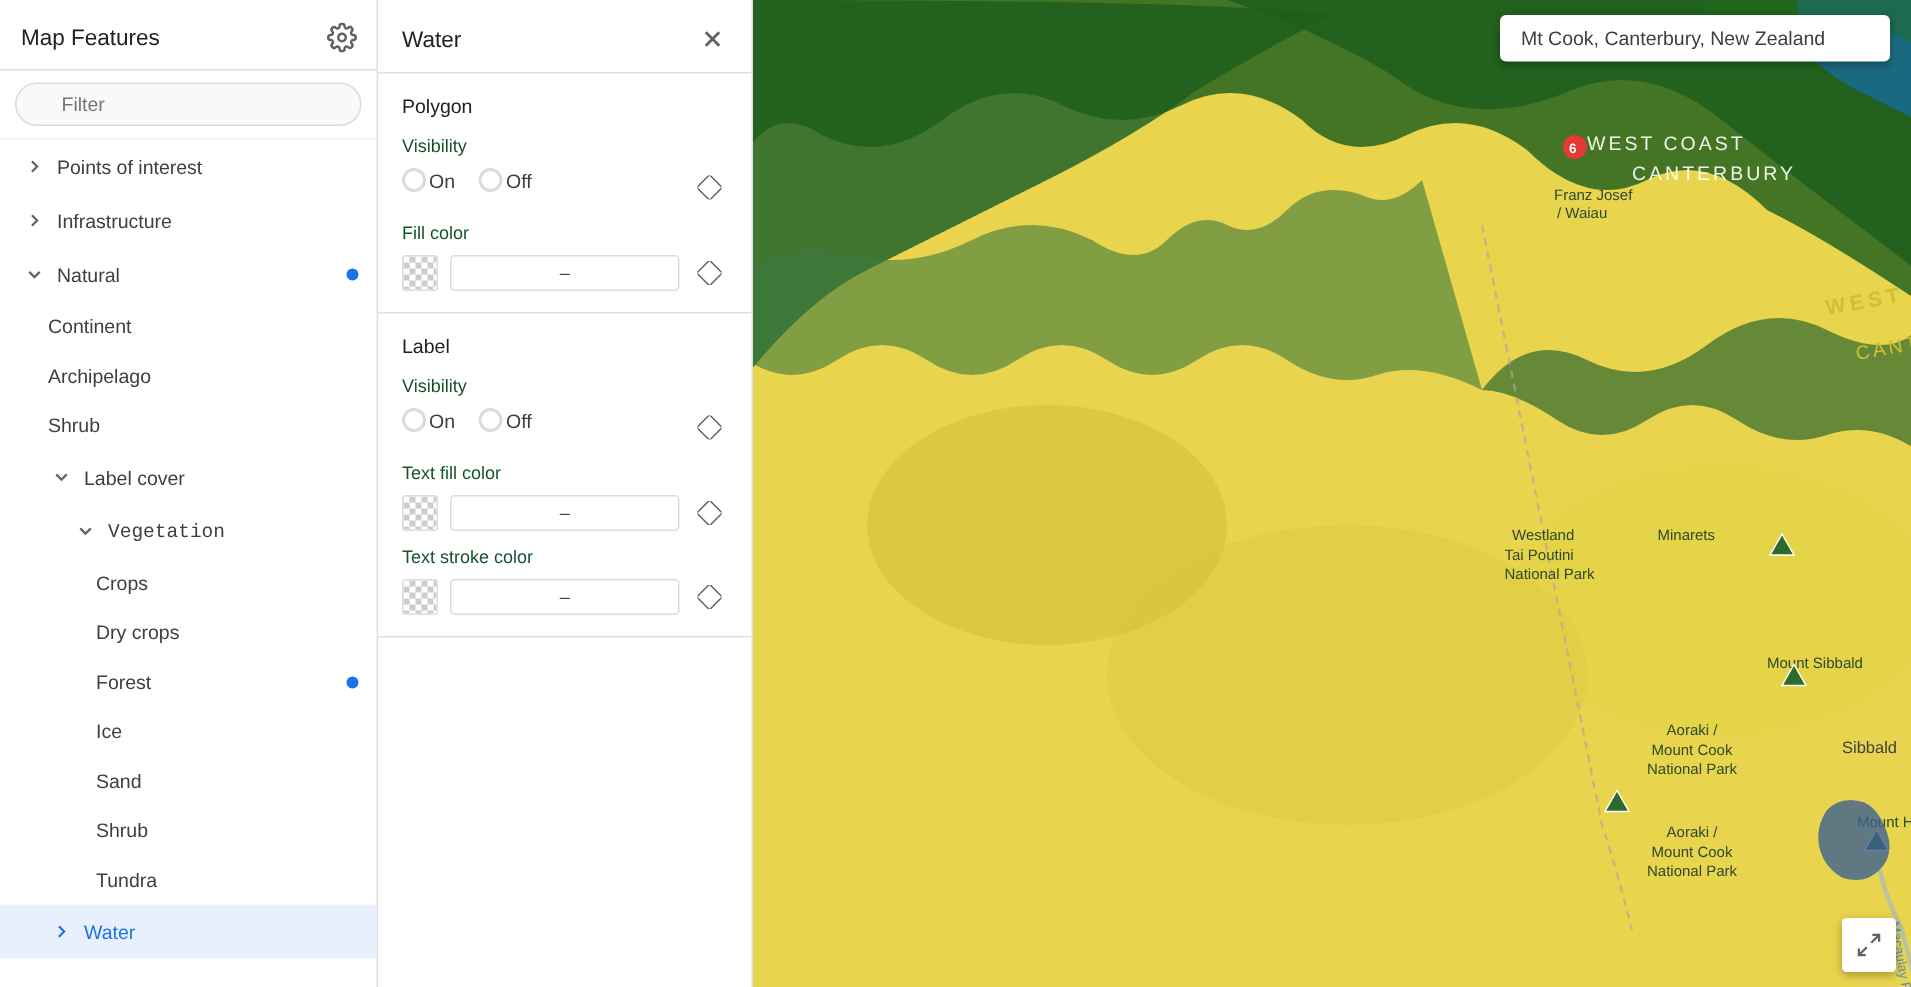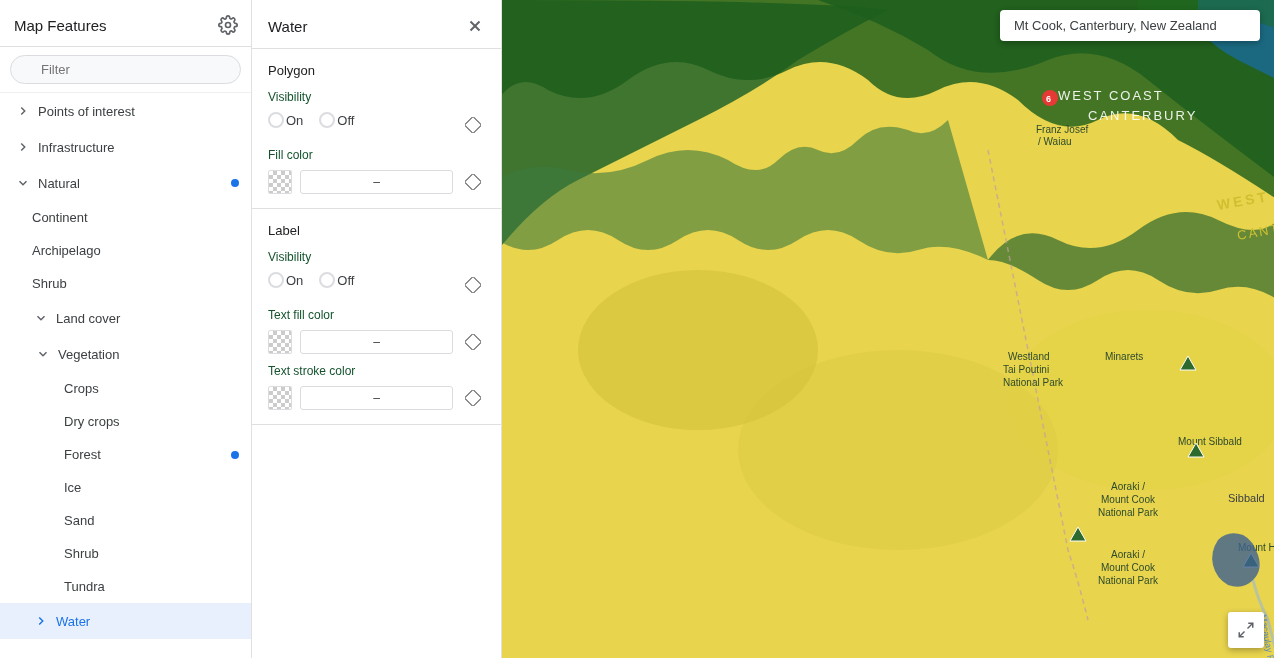--- a/index.html
+++ b/index.html
@@ -74,21 +74,21 @@
     }
     .nav-item .chevron {
       width: 18px;
       height: 18px;
       margin-right: 6px;
       color: #5f6368;
       flex-shrink: 0;
       display: flex; align-items: center; justify-content: center;
     }
     .nav-item.indent1 { padding-left: 32px; }
-    .nav-item.indent2 { padding-left: 34px; }
+    .nav-item.indent2 { padding-left: 48px; font-family: Liberation Mono, monospace; }
     .nav-item.indent3 { padding-left: 64px; }
     .nav-item .dot {
       width: 8px; height: 8px;
       border-radius: 50%;
       background: #1a73e8;
       position: absolute;
       right: 12px;
     }
     .nav-item.active-item { background: #e8f0fe; color: #1a73e8; }
 
@@ -295,21 +295,21 @@
     <div class="nav-item indent1">
       <span>Shrub</span>
     </div>
 
     <div class="nav-item indent1">
       <div class="chevron">
         <svg width="14" height="14" viewBox="0 0 24 24" fill="none" stroke="#5f6368" stroke-width="2.5">
             <polyline points="6 9 12 15 18 9"></polyline>
           </svg>
       </div>
-      <span>Land cover</span>
+      <span>Label cover</span>
     </div>
 
     <div class="nav-item indent2">
       <div class="chevron">
         <svg width="14" height="14" viewBox="0 0 24 24" fill="none" stroke="#5f6368" stroke-width="2.5">
             <polyline points="6 9 12 15 18 9"></polyline>
           </svg>
       </div>
       <span>Vegetation</span>
     </div>

